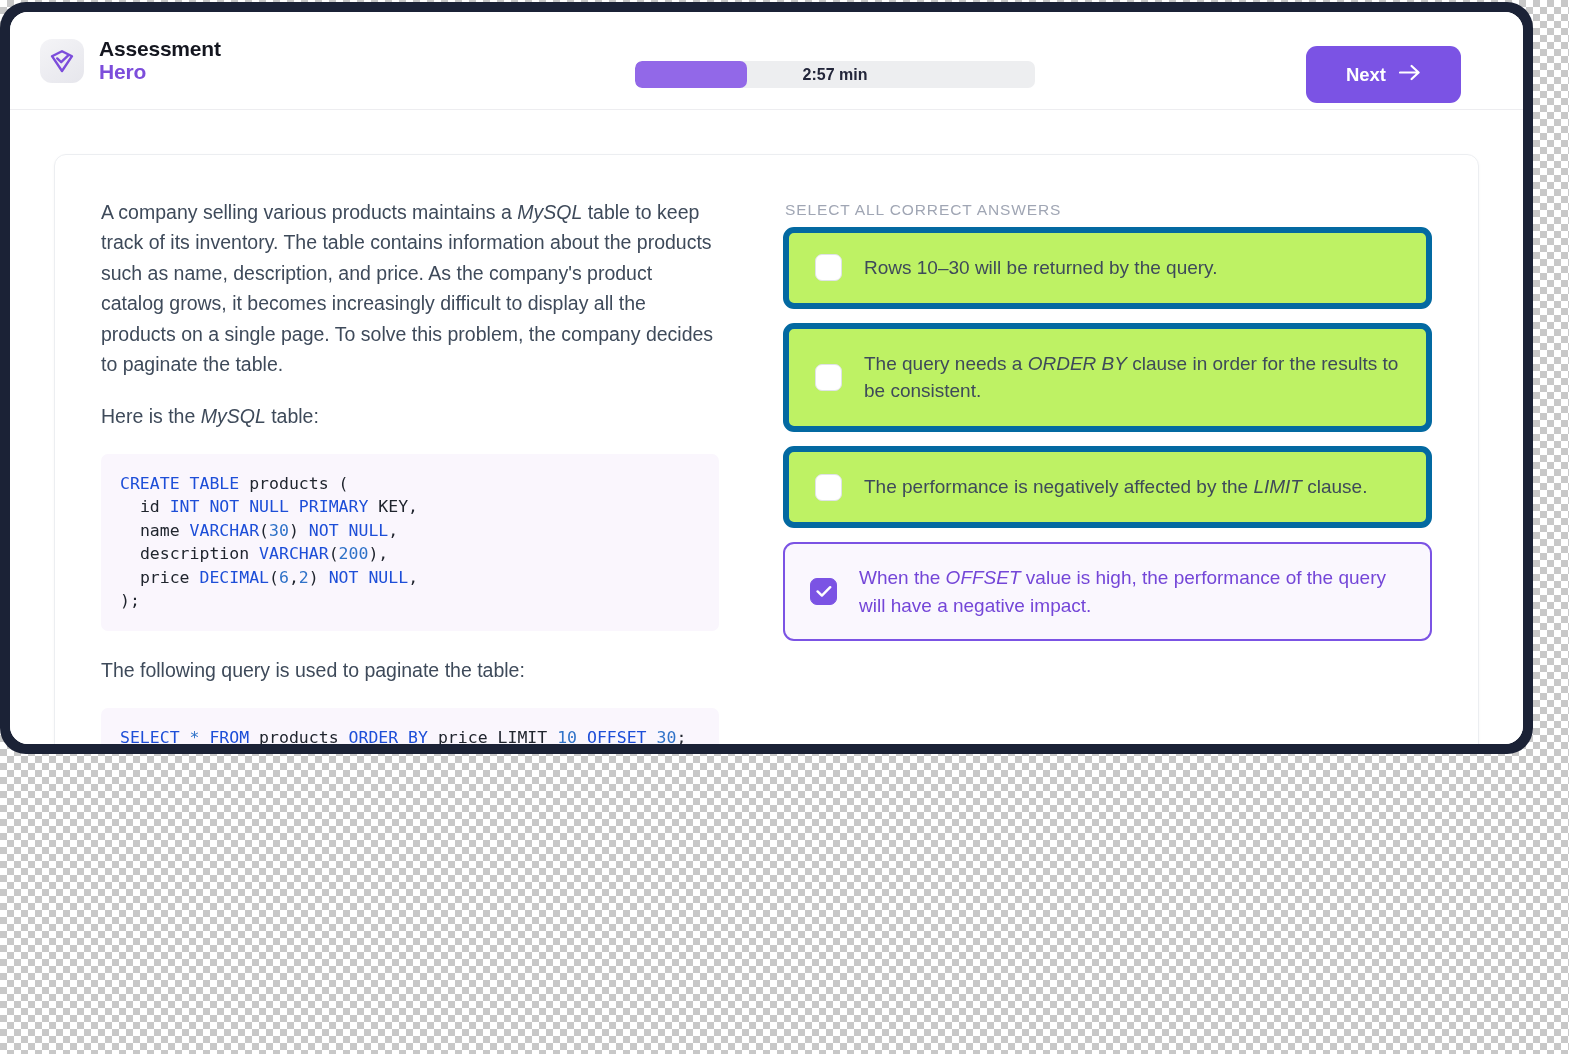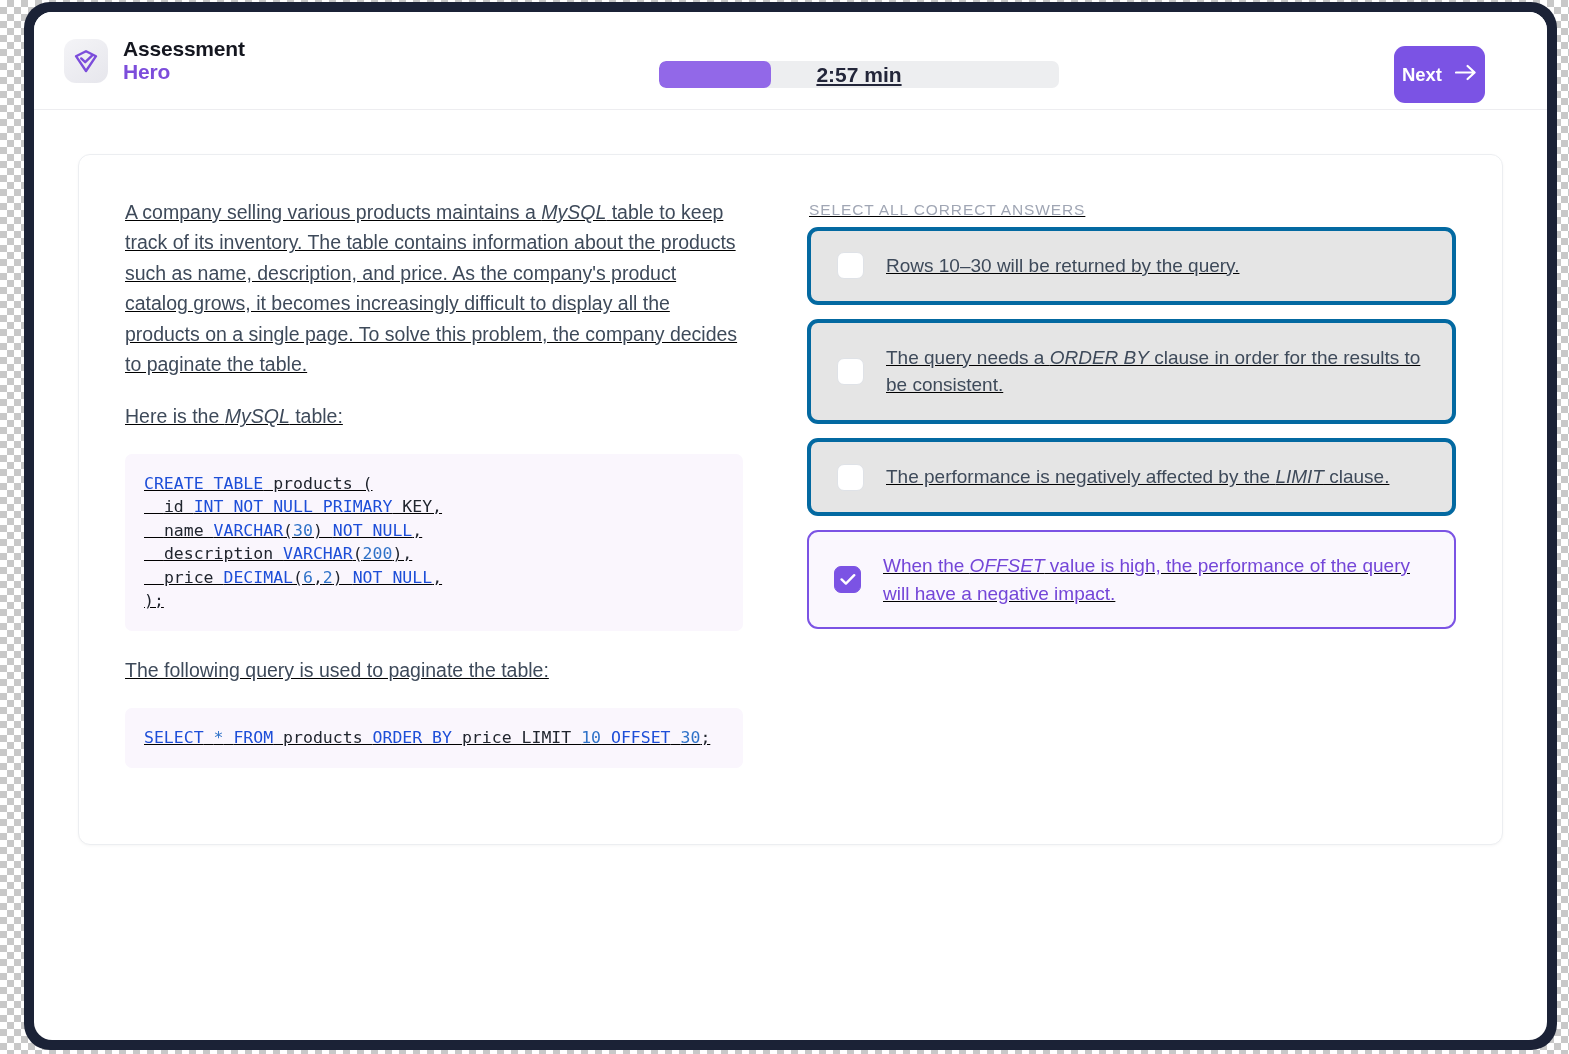--- a/index.html
+++ b/index.html
@@ -17,24 +17,24 @@
     background-image:
       linear-gradient(45deg, #c8c8c8 25%, transparent 25%, transparent 75%, #c8c8c8 75%),
       linear-gradient(45deg, #c8c8c8 25%, transparent 25%, transparent 75%, #c8c8c8 75%);
     background-size: 14px 14px;
     background-position: 0 0, 7px 7px;
   }
 
   
   #device-frame {
     position: absolute;
-    left: 24px;
+    left: 0;
     top: 2px;
     width: 1533px;
-    height: 1048px;
+    height: 752px;
     background: #1b2236;
     border-radius: 26px;
     padding: 10px;
   }
 
   #app-window {
     width: 100%;
     height: 100%;
     background: #ffffff;
     border-radius: 18px;
@@ -103,33 +103,32 @@
     width: 28%;
     background: #9268e8;
     border-radius: 7px;
   }
   #timer-label {
     position: absolute;
     inset: 0;
     display: flex;
     align-items: center;
     justify-content: center;
-    font-size: 21px;
+    font-size: 16px;
     font-weight: bold;
     color: #23263a;
-    text-decoration: underline;
   }
 
   
   #next-button {
     position: absolute;
     right: 62px;
     top: 34px;
     height: 57px;
-    padding: 0 8px;
+    padding: 0 40px;
     background: #7b53e4;
     border: none;
     border-radius: 11px;
     color: #ffffff;
     font-family: "Liberation Sans", sans-serif;
     font-size: 18.5px;
     font-weight: bold;
     display: flex;
     align-items: center;
     gap: 13px;
@@ -144,21 +143,20 @@
 
   #content-card {
     background: #ffffff;
     border: 1px solid #eceef1;
     border-radius: 12px;
     box-shadow: 0 1px 3px rgba(20,22,31,0.04);
     padding: 42px 46px 52px 46px;
     display: flex;
     gap: 64px;
     min-height: 660px;
-    text-decoration: underline;
   }
 
   
   #prompt-column {
     width: 618px;
     flex: 0 0 618px;
   }
 
   .prompt-paragraph {
     font-size: 19.5px;
@@ -198,25 +196,25 @@
     color: #a0a6b4;
     text-transform: uppercase;
     margin-bottom: 8px;
     padding-left: 2px;
   }
 
   .answer-option {
     display: flex;
     align-items: center;
     gap: 22px;
-    border: 4px solid #0369a1;
+    border: 6px solid #0369a1;
     border-radius: 11px;
     padding: 21px 24px 21px 26px;
     margin-bottom: 14px;
-    background: #e5e5e5;
+    background: #bef264;
     cursor: pointer;
     min-height: 72px;
   }
   .answer-option.selected {
     border: 2px solid #7b53e4;
     background: #faf7fe;
     padding: 20px 23px 20px 25px;
   }
 
   .checkbox {

